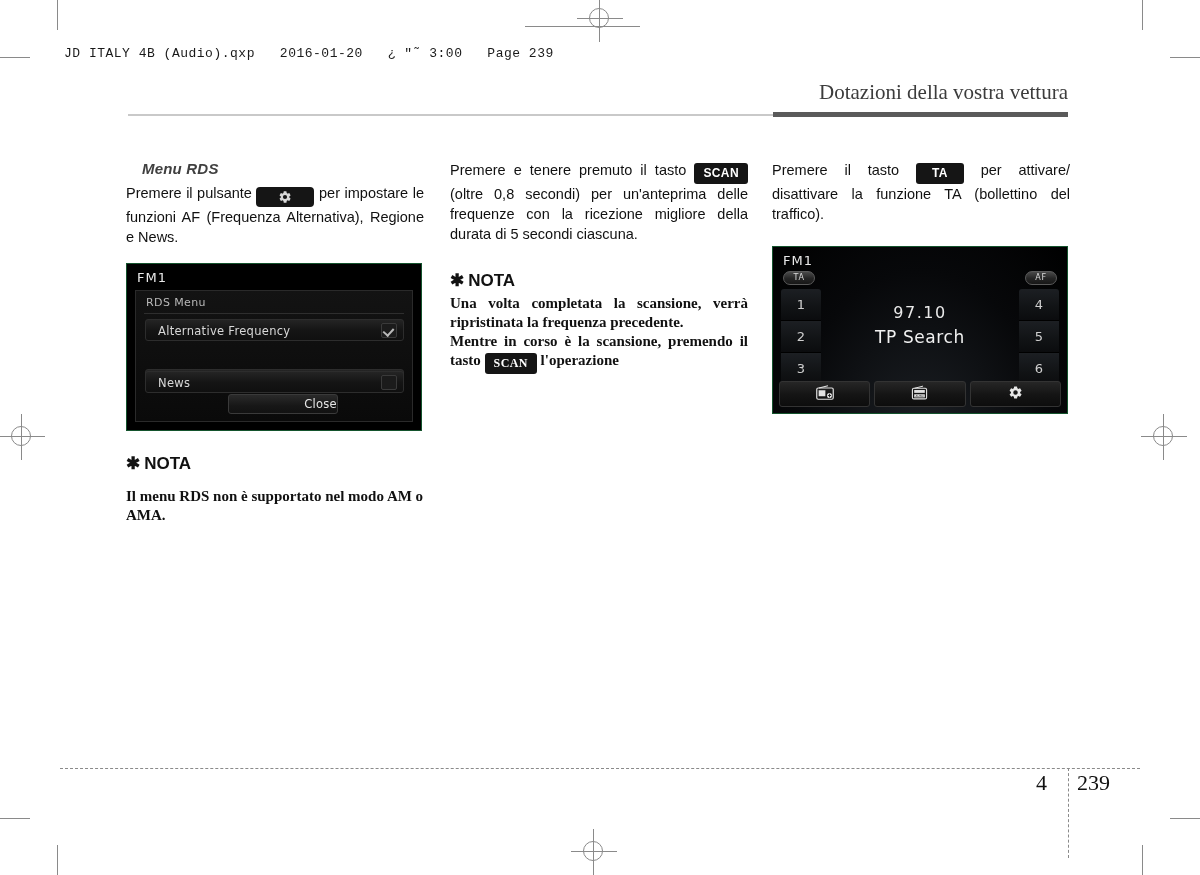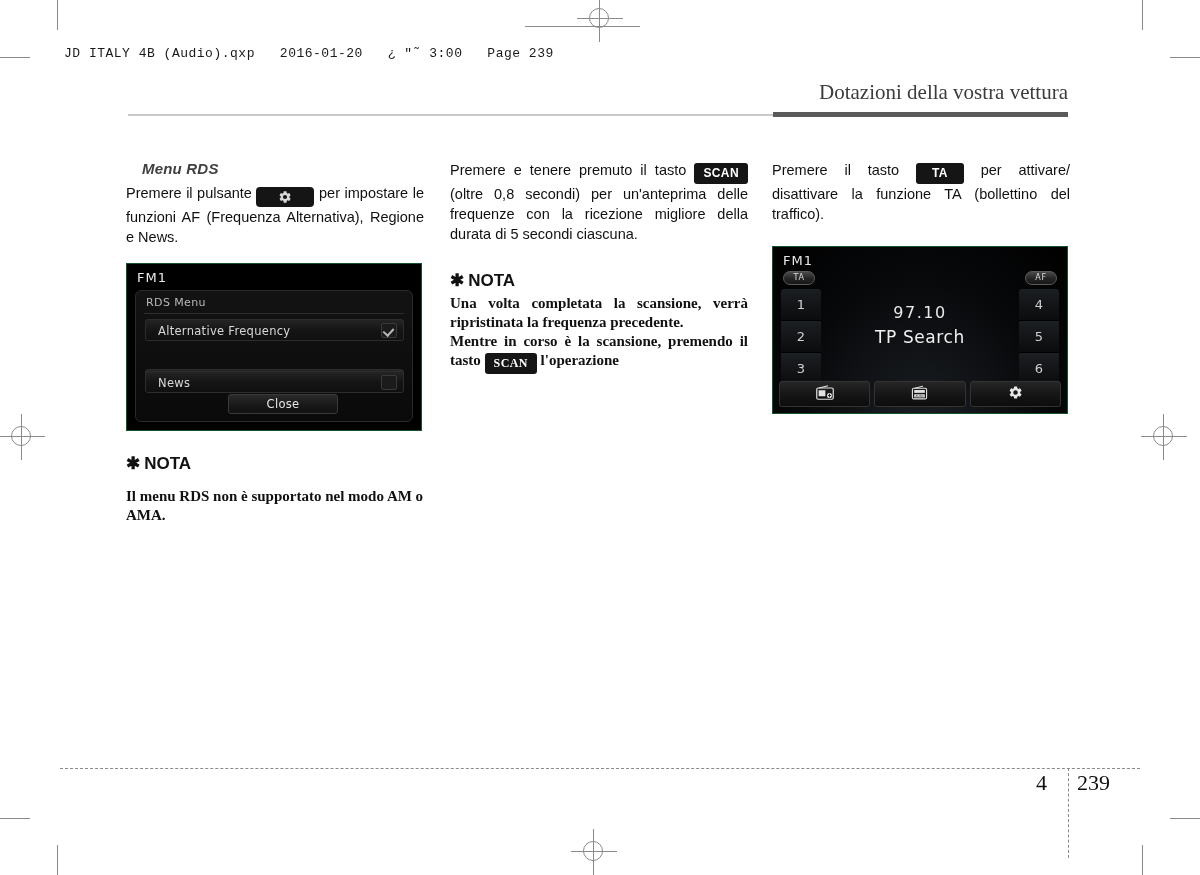--- a/index.html
+++ b/index.html
@@ -200,21 +200,21 @@
     height: 168px;
     margin-top: 16px;
   }
   .rds-panel {
     position: absolute;
     left: 8px; top: 26px;
     width: 278px; height: 132px;
     background: linear-gradient(180deg,#131313 0%, #0a0a0a 100%);
     border: 1px solid #2a2a2a;
     box-sizing: border-box;
-    border-radius: 6px;
+    border-radius: 0;
   }
   .rds-panel-title {
     position: absolute;
     left: 10px; top: 5px;
     color: #b8b8b8;
     font-size: 11px;
     letter-spacing: 0.4px;
   }
   .rds-panel-title-rule {
     position: absolute;
@@ -261,21 +261,21 @@
   .rds-close {
     position: absolute;
     left: 92px; top: 103px;
     width: 110px; height: 20px;
     background: linear-gradient(180deg,#2a2a2a 0%, #171717 60%, #121212 100%);
     border: 1px solid #3a3a3a;
     border-radius: 3px;
     box-sizing: border-box;
     color: #e6e6e6;
     font-size: 11.5px;
-    text-align: center;
+    text-align: right;
     line-height: 19px;
     letter-spacing: 0.3px;
   }
 
   
   #screen-radio {
     width: 296px;
     height: 168px;
     margin-top: 22px;
     background: radial-gradient(ellipse at 50% 120%, #1d2126 0%, #07080a 62%, #000 100%);

